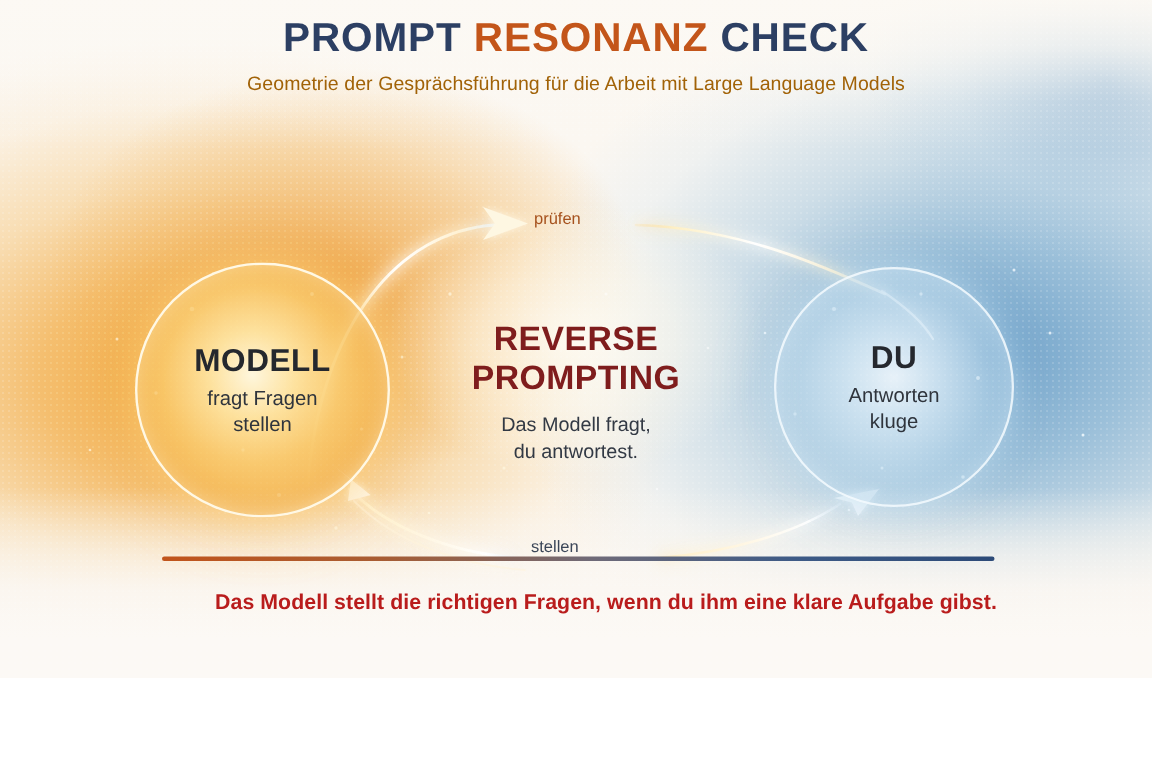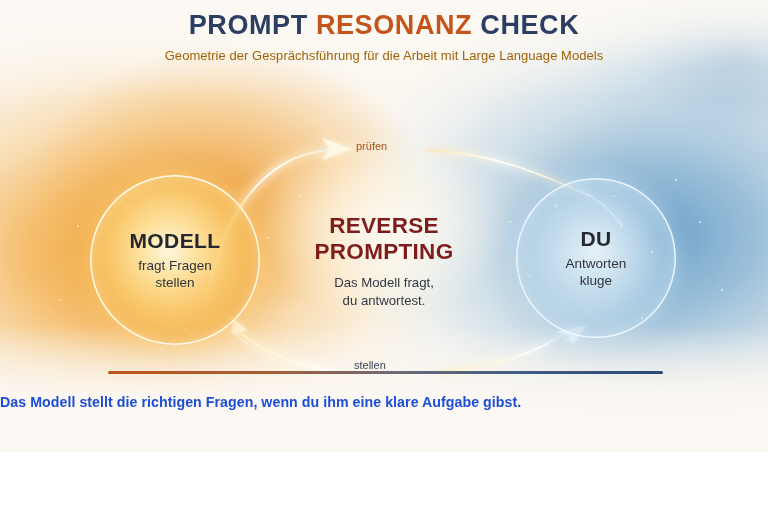--- a/index.html
+++ b/index.html
@@ -248,25 +248,26 @@
     bottom: 78px;
     width: 555px;
     height: 3.5px;
     border-radius: 2px;
     background: linear-gradient(to right, #c1541b 0%, #a85c32 26%, #6e6a78 52%, #3d5a86 76%, #2c4a78 100%);
   }
   .caption {
     position: absolute;
     left: 0; right: 0;
     bottom: 42px;
-    text-align: left;
+    text-align: center;
     font-size: 14.2px;
     font-weight: bold;
-    color: #1d4ed8;
+    color: #b91c1c;
     letter-spacing: 0.05px;
+    padding-left: 40px;
   }
 
   
   .specks {
     position: absolute; inset: 0;
     z-index: 4;
     pointer-events: none;
   }
 </style>
 </head>

